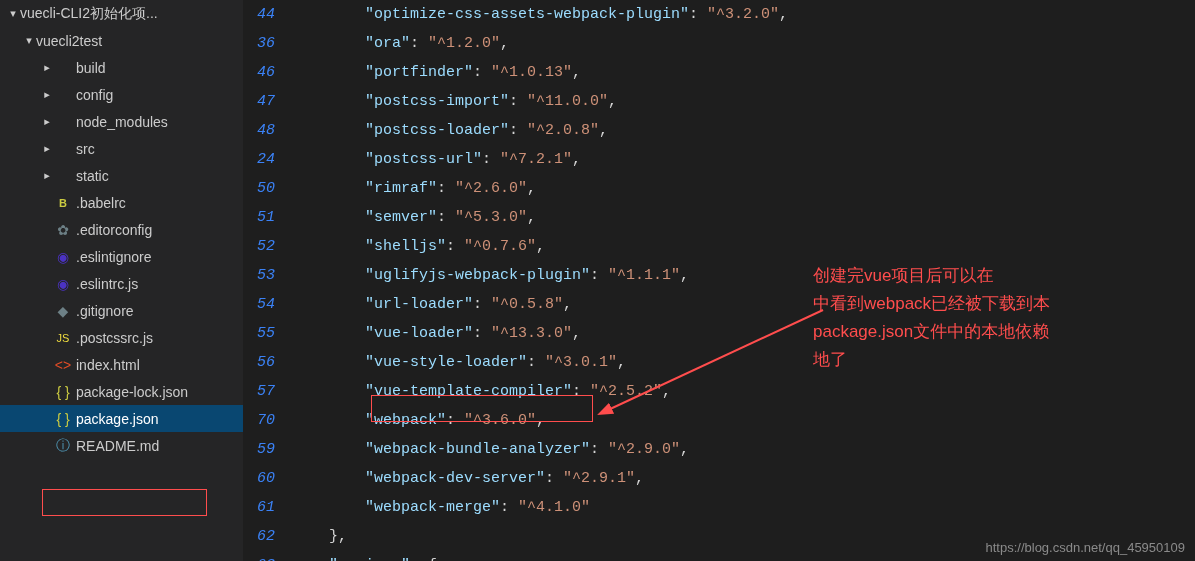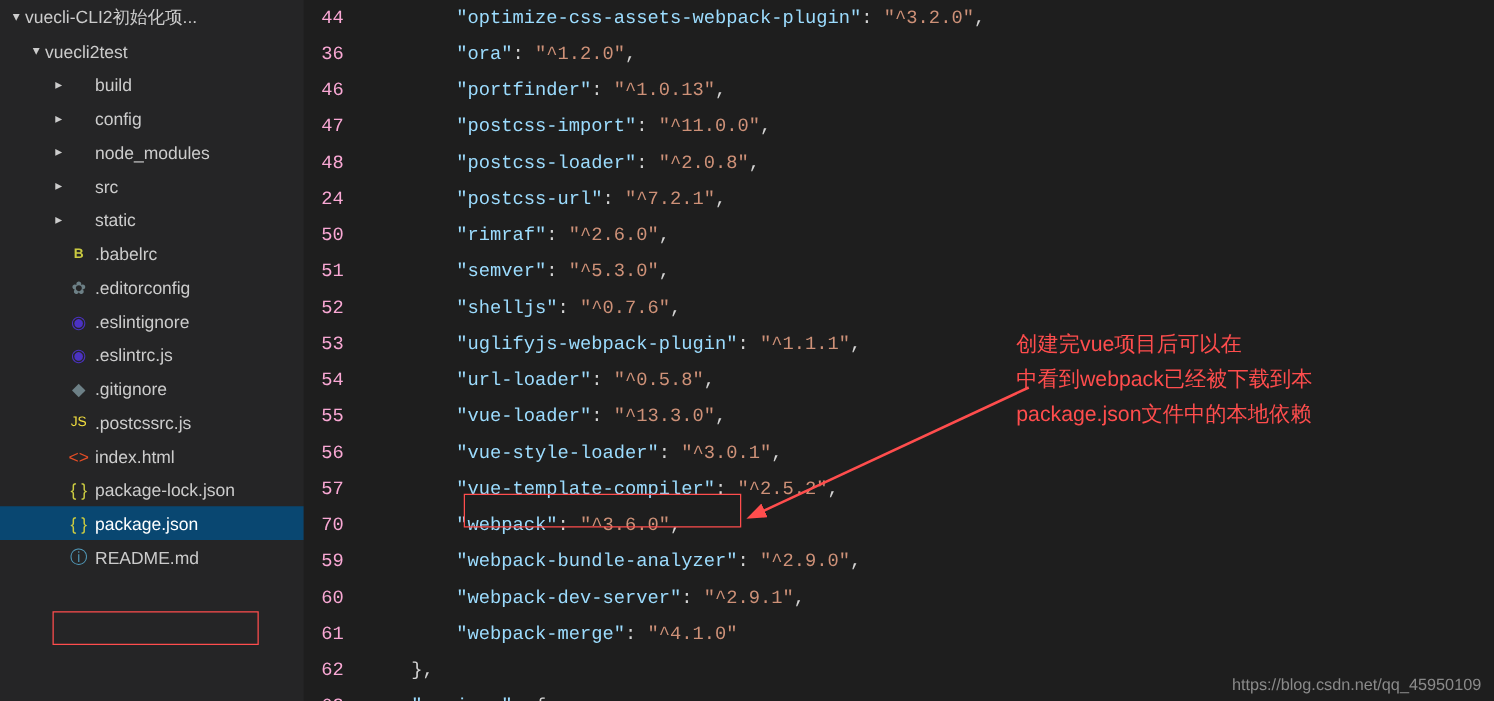--- a/index.html
+++ b/index.html
@@ -58,23 +58,24 @@
 .icon-info { color: #519aba; }
 .icon-git { color: #6d8086; }
 .editor {
   flex: 1;
   display: flex;
   position: relative;
 }
 .gutter {
   width: 50px;
   text-align: right;
-  color: #f9a8d4;
+  color: #3b82f6;
   padding-right: 18px;
   user-select: none;
+  font-style: italic;
 }
 .gutter div, .code-lines > div {
   height: 29px;
   line-height: 29px;
   font-size: 15px;
 }
 .code-lines {
   flex: 1;
   white-space: pre;
 }
@@ -230,18 +231,19 @@
       <path d="M0,0 L0,6 L8,3 z" fill="#ff4d4d"></path>
     </marker>
       </defs>
     <line x1="230" y1="10" x2="15" y2="110" stroke="#ff4d4d" stroke-width="2" marker-end="url(#ah)"></line>
   </svg>
 
   <div class="annotation" style="left:570px; top:262px;">
     <div>创建完vue项目后可以在</div>
     <div>中看到webpack已经被下载到本</div>
     <div>package.json文件中的本地依赖</div>
+    <div>地了</div>
   </div>
 </div>
 
 <div class="highlight-box" style="left:42px; top:489px; width:165px; height:27px;"></div>
 
 <div class="watermark">https://blog.csdn.net/qq_45950109</div>
 
 </body></html>

